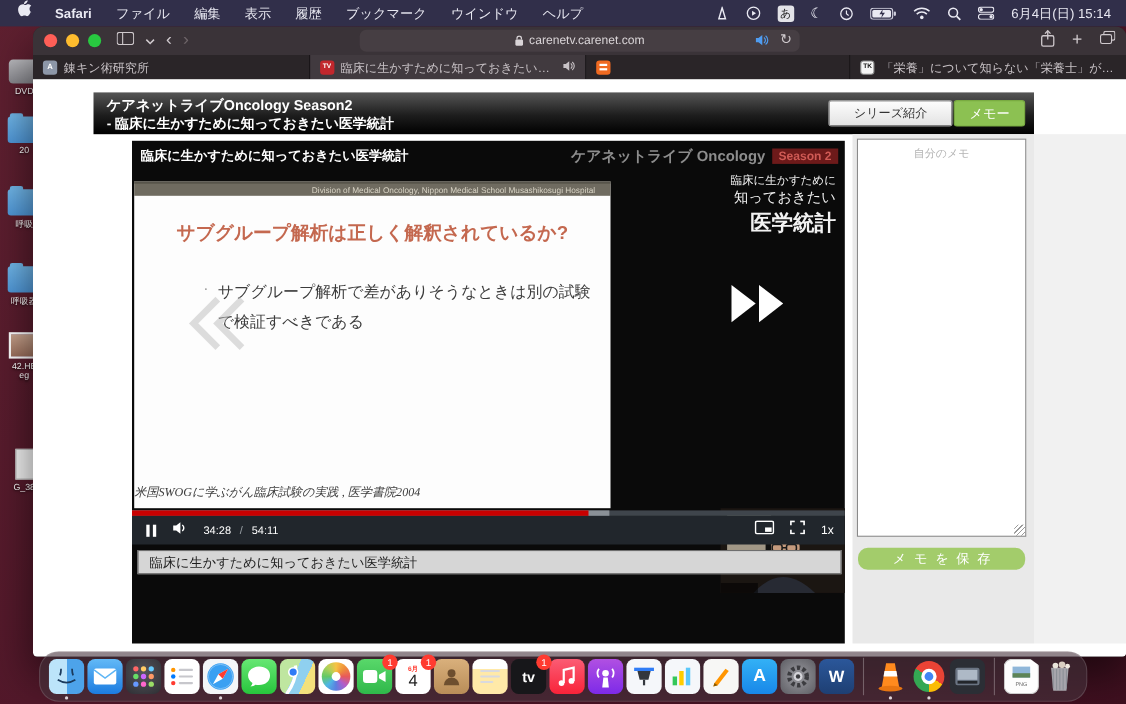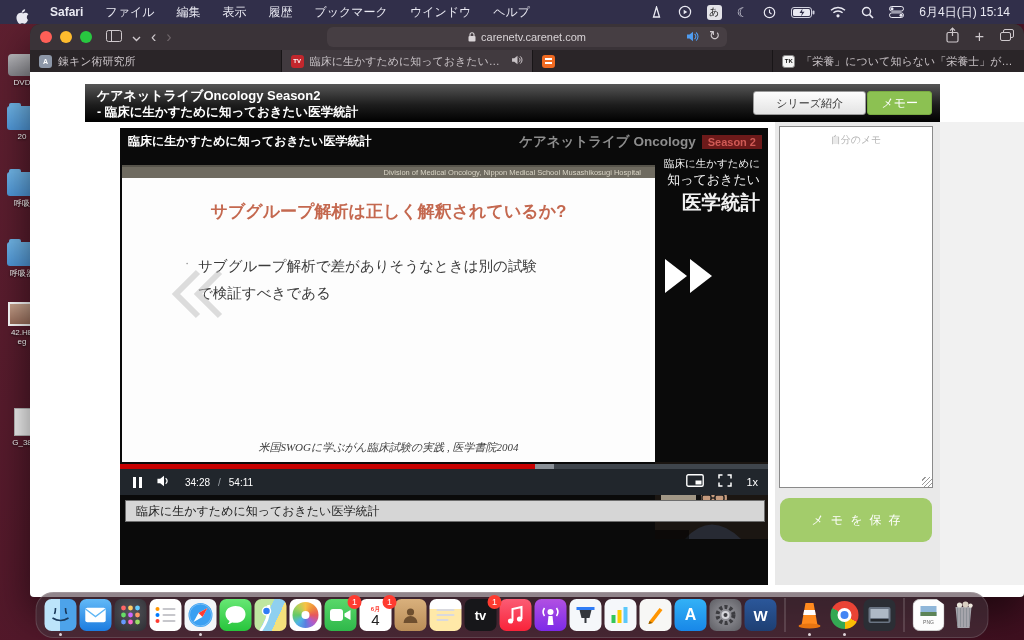--- a/index.html
+++ b/index.html
@@ -1,21 +1,21 @@
 <!DOCTYPE html>
 <html><head>
 <meta charset="utf-8">
 <style>
   *{margin:0;padding:0;box-sizing:border-box;font-family:"Liberation Sans","DejaVu Sans",sans-serif;}
   html,body{width:1024px;height:640px;overflow:hidden;}
   body{background:linear-gradient(135deg,#5f2030 0%,#52182a 40%,#401020 100%);position:relative;}
 
   
   .menubar{position:absolute;top:0;left:0;right:0;height:24px;background:#312f4a;display:flex;align-items:center;color:#e9e9f2;font-size:12px;z-index:50;}
-  .menubar .left{display:flex;align-items:flex-end;gap:0;}
+  .menubar .left{display:flex;align-items:flex-start;gap:0;}
   .menubar .mitem{padding:0 11px;line-height:24px;}
   .menubar .mitem.app{font-weight:bold;}
   .menubar .apple{padding:0 10px 0 16px;display:flex;align-items:center;}
   .menubar .right{margin-left:auto;display:flex;align-items:center;gap:15px;padding-right:14px;}
   .sticon{display:flex;align-items:center;justify-content:center;height:16px;}
   .ime-box{background:#e3e3e8;color:#222;border-radius:3px;width:15px;height:15px;font-size:10px;display:flex;align-items:center;justify-content:center;}
   .moon{font-size:13px;}
   .mtime{font-size:12px;}
 
   
@@ -52,27 +52,27 @@
   .btn-series{position:absolute;right:74px;top:7px;height:24px;padding:0 22px;background:linear-gradient(#fdfdfd,#e3e3e3);border:1px solid #9a9a9a;border-radius:3px;font-size:11px;color:#333;line-height:22px;}
   .btn-memo{position:absolute;right:8px;top:7px;height:24px;padding:0 13px;background:#8cc152;border:1px solid #79ab41;border-radius:3px;font-size:12px;color:#fff;line-height:22px;}
 
   
   .stage{position:absolute;left:90px;top:56px;width:648px;height:457px;background:#0a0a0a;}
   .ptop{height:27px;display:flex;align-items:center;padding:0 6px 0 8px;}
   .ptop .vt{color:#fff;font-weight:bold;font-size:12px;}
   .ptop .brand{margin-left:auto;color:#8d8d8d;font-weight:bold;font-size:13.5px;}
   .ptop .season{margin-left:6px;background:#6d1a1a;color:#cf5a55;font-size:11px;font-weight:bold;padding:1px 6px;}
 
-  .slide{position:absolute;left:2px;top:37px;width:533px;height:297px;background:#fdfdfd;}
+  .slide{position:absolute;left:2px;top:37px;width:433px;height:297px;background:#fdfdfd;}
   .slide-hdr{height:13px;background:#6f6b60;color:#d9d4c5;font-size:7.5px;text-align:right;padding:1px 14px 0 0;border-top:2px solid #57544b;}
   .slide-title{margin-top:22px;text-align:center;color:#c4684f;font-weight:bold;font-size:17px;}
   .bullets{margin:30px 0 0 76px;width:345px;}
   .bullets .bl{position:relative;font-size:14.5px;color:#3b3b3b;line-height:1.85;margin-bottom:12px;}
   .bullets .bl:before{content:"・";position:absolute;left:-16px;top:2px;color:#999;font-size:10px;}
-  .cite{position:absolute;bottom:7px;left:0;right:0;text-align:center;font-style:italic;font-size:11px;color:#3c3c3c;font-family:"Liberation Serif","DejaVu Serif",serif;}
+  .cite{position:absolute;bottom:7px;left:0;right:0;font-style:italic;font-size:11px;color:#3c3c3c;font-family:"Liberation Serif","DejaVu Serif",serif;}
   .rewind{position:absolute;left:44px;top:102px;opacity:.5;}
 
   .sidepanel{position:absolute;left:535px;top:27px;right:0;bottom:123px;}
   .sidetitle{text-align:right;padding:2px 8px 0 0;color:#f2f2f2;}
   .sidetitle .s1{font-size:10.5px;}
   .sidetitle .s2{font-size:13px;font-weight:normal;}
   .sidetitle .s3{font-size:19.5px;font-weight:bold;}
   .ffwd{position:absolute;left:8px;top:102px;}
   .webcam{position:absolute;left:0;right:0;bottom:-77px;height:77px;background:#171310;overflow:hidden;}
 
@@ -90,21 +90,21 @@
 
   .capbar{position:absolute;left:5px;right:3px;top:372px;height:22px;background:#d6d6d6;border:1px solid #6e6e6e;color:#1d1d1d;font-size:12px;line-height:20px;padding-left:10px;}
 
   
   .memocol{position:absolute;left:745px;top:50px;width:165px;height:463px;background:#e9e9e9;}
   .rightfill{position:absolute;left:910px;top:50px;width:84px;height:463px;background:#f1f1f1;}
   .memowrap{position:absolute;left:4px;top:4px;width:154px;height:362px;}
   .memowrap textarea{width:100%;height:100%;border:1px solid #8a8a8a;background:#fff;font-size:10px;padding:6px;resize:none;color:#333;text-align:center;}
   .memowrap textarea::placeholder{color:#b3b3b3;}
   .rhandle{position:absolute;right:1px;bottom:1px;width:10px;height:10px;background:repeating-linear-gradient(135deg,transparent 0 2px,#9a9a9a 2px 3px);}
-  .btn-save{position:absolute;left:5px;top:376px;width:152px;height:44px;background:#a3cc6b;border:none;border-radius:9px;color:#fff;font-size:12px;letter-spacing:7px;padding-left:7px;}
+  .btn-save{position:absolute;left:5px;top:376px;width:152px;height:20px;background:#a3cc6b;border:none;border-radius:9px;color:#fff;font-size:12px;letter-spacing:7px;padding-left:7px;}
 
   
   .desk{position:absolute;left:0;top:24px;width:50px;bottom:0;z-index:5;}
   .ditem{position:absolute;left:2px;width:40px;text-align:center;color:#fff;font-size:8px;text-shadow:0 1px 2px rgba(0,0,0,.8);}
   .dico{margin:0 auto 2px;}
   .folder{width:30px;height:24px;background:linear-gradient(#6fb5e8,#4f97d8);border-radius:3px;position:relative;}
   .folder:before{content:"";position:absolute;top:-3px;left:2px;width:12px;height:4px;background:#6fb5e8;border-radius:2px 2px 0 0;}
   .dvddrive{width:28px;height:22px;background:linear-gradient(#b9b9bd,#87878d);border-radius:4px;}
   .photoic{width:28px;height:24px;background:linear-gradient(#caa58f,#9b6f5c);border:2px solid #fff;}
   .fileic{width:22px;height:28px;background:#f4f4f4;border:1px solid #bbb;margin-left:12px;}

